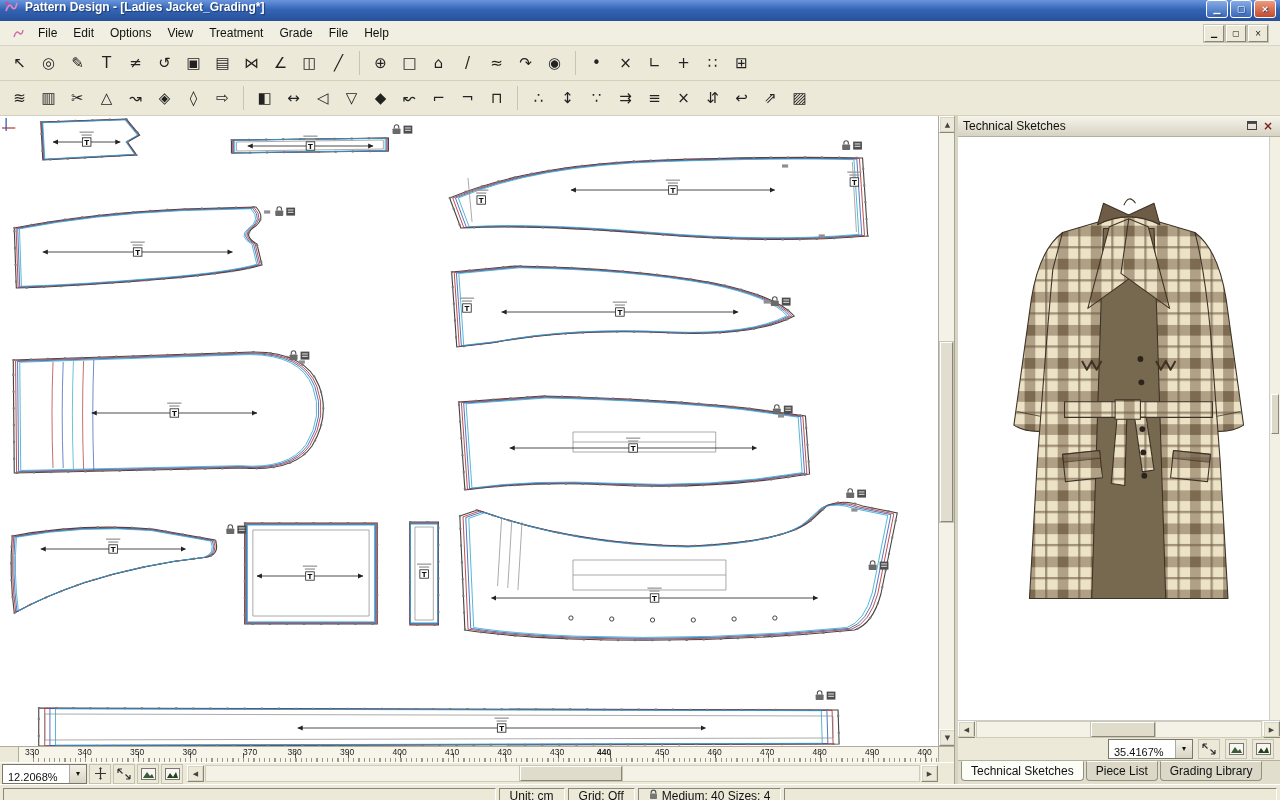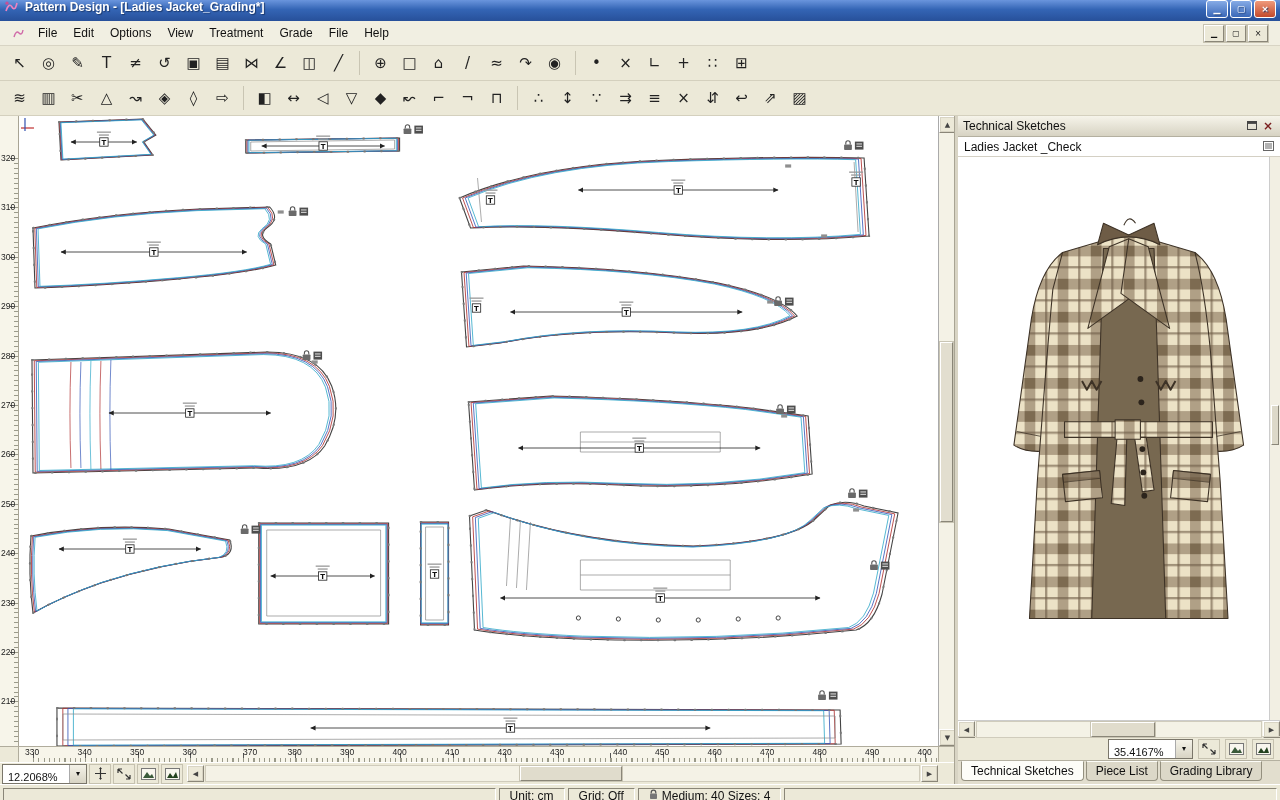--- a/index.html
+++ b/index.html
@@ -185,34 +185,20 @@
       <span class="tbtn">⇵</span>
       <span class="tbtn">↩</span>
       <span class="tbtn">⇗</span>
       <span class="tbtn">▨</span>
     </div>
 
   <div class="main">
 
     <div class="workarea">
       <div class="canvasrow">
-        <div class="vruler">
-            <span class="rlabel" style="top: 38px; left: 1px;">320</span>
-            <span class="rlabel" style="top: 87.4px; left: 1px;">310</span>
-            <span class="rlabel" style="top: 136.8px; left: 1px;">300</span>
-            <span class="rlabel" style="top: 186.2px; left: 1px;">290</span>
-            <span class="rlabel" style="top: 235.6px; left: 1px;">280</span>
-            <span class="rlabel" style="top: 285px; left: 1px;">270</span>
-            <span class="rlabel" style="top: 334.4px; left: 1px;">260</span>
-            <span class="rlabel" style="top: 383.8px; left: 1px;">250</span>
-            <span class="rlabel" style="top: 433.2px; left: 1px;">240</span>
-            <span class="rlabel" style="top: 482.6px; left: 1px;">230</span>
-            <span class="rlabel" style="top: 532px; left: 1px;">220</span>
-            <span class="rlabel" style="top: 581.4px; left: 1px;">210</span>
-          </div>
         <div class="canvas">
           <svg class="canvas-svg" viewBox="0 0 920 630" preserveAspectRatio="none">
             <defs>
               <marker id="ah" viewBox="0 0 8 8" refX="7.5" refY="4" markerWidth="6.5" markerHeight="6.5" orient="auto-start-reverse">
                 <path d="M0 0 L8 4 L0 8 Z" fill="#222"></path>
               </marker>
             </defs>
             <g>
               <path d="M2 12 H15" stroke="#c03030" stroke-width="1.2"></path>
               <path d="M6 2 V15" stroke="#3050b0" stroke-width="1.2"></path>
@@ -471,21 +457,21 @@
             <span class="rlabel" style="left: 58.5px; top: 1px;">340</span>
             <span class="rlabel" style="left: 111px; top: 1px;">350</span>
             <span class="rlabel" style="left: 163.5px; top: 1px;">360</span>
             <span class="rlabel" style="left: 224px; top: 1px;">370</span>
             <span class="rlabel" style="left: 268.5px; top: 1px;">380</span>
             <span class="rlabel" style="left: 321px; top: 1px;">390</span>
             <span class="rlabel" style="left: 373.5px; top: 1px;">400</span>
             <span class="rlabel" style="left: 426px; top: 1px;">410</span>
             <span class="rlabel" style="left: 478.5px; top: 1px;">420</span>
             <span class="rlabel" style="left: 531px; top: 1px;">430</span>
-            <span class="rlabel" style="left: 594px; top: 1px;">440</span>
+            <span class="rlabel" style="left: 578px; top: 1px; font-weight: bold;">440</span>
             <span class="rlabel" style="left: 636px; top: 1px;">450</span>
             <span class="rlabel" style="left: 688.5px; top: 1px;">460</span>
             <span class="rlabel" style="left: 741px; top: 1px;">470</span>
             <span class="rlabel" style="left: 793.5px; top: 1px;">480</span>
             <span class="rlabel" style="left: 846px; top: 1px;">490</span>
             <span class="rlabel" style="left: 898.5px; top: 1px;">400</span>
           </div>
         <div class="rcorner2"></div>
       </div>
 
@@ -531,29 +517,20 @@
     <div class="panel">
       <div class="pheader">
         <span class="ttl">Technical Sketches</span>
         <span>
           <svg width="10" height="9" viewBox="0 0 10 9">
               <rect x="0.5" y="0.5" width="9" height="8" fill="none" stroke="#444"></rect>
               <rect x="0.5" y="0.5" width="9" height="2.4" fill="#444"></rect>
             </svg>
         </span>
         <span class="pclose">×</span>
-      </div>
-      <div class="sketchrow">
-        <span class="nm">Ladies Jacket _Check</span>
-        <span>
-          <svg width="11" height="10" viewBox="0 0 11 10">
-              <rect x="0.5" y="0.5" width="10" height="9" fill="#fff" stroke="#666"></rect>
-              <path d="M2 3 H9 M2 5 H9 M2 7 H9" stroke="#666"></path>
-            </svg>
-        </span>
       </div>
       <div class="pcontent">
         <svg width="292" height="545" viewBox="0 0 300 560" style="margin-top:4px">
           <defs>
             <pattern id="plaid" patternUnits="userSpaceOnUse" width="34" height="34">
               <rect width="34" height="34" fill="#ece2c6"></rect>
               <rect x="19" width="11" height="34" fill="#a6947a" opacity="0.85"></rect>
               <rect y="19" width="34" height="11" fill="#a6947a" opacity="0.85"></rect>
               <rect x="19" y="19" width="11" height="11" fill="#7d6b51"></rect>
               <rect x="6" width="2.4" height="34" fill="#6e5c46" opacity="0.6"></rect>

